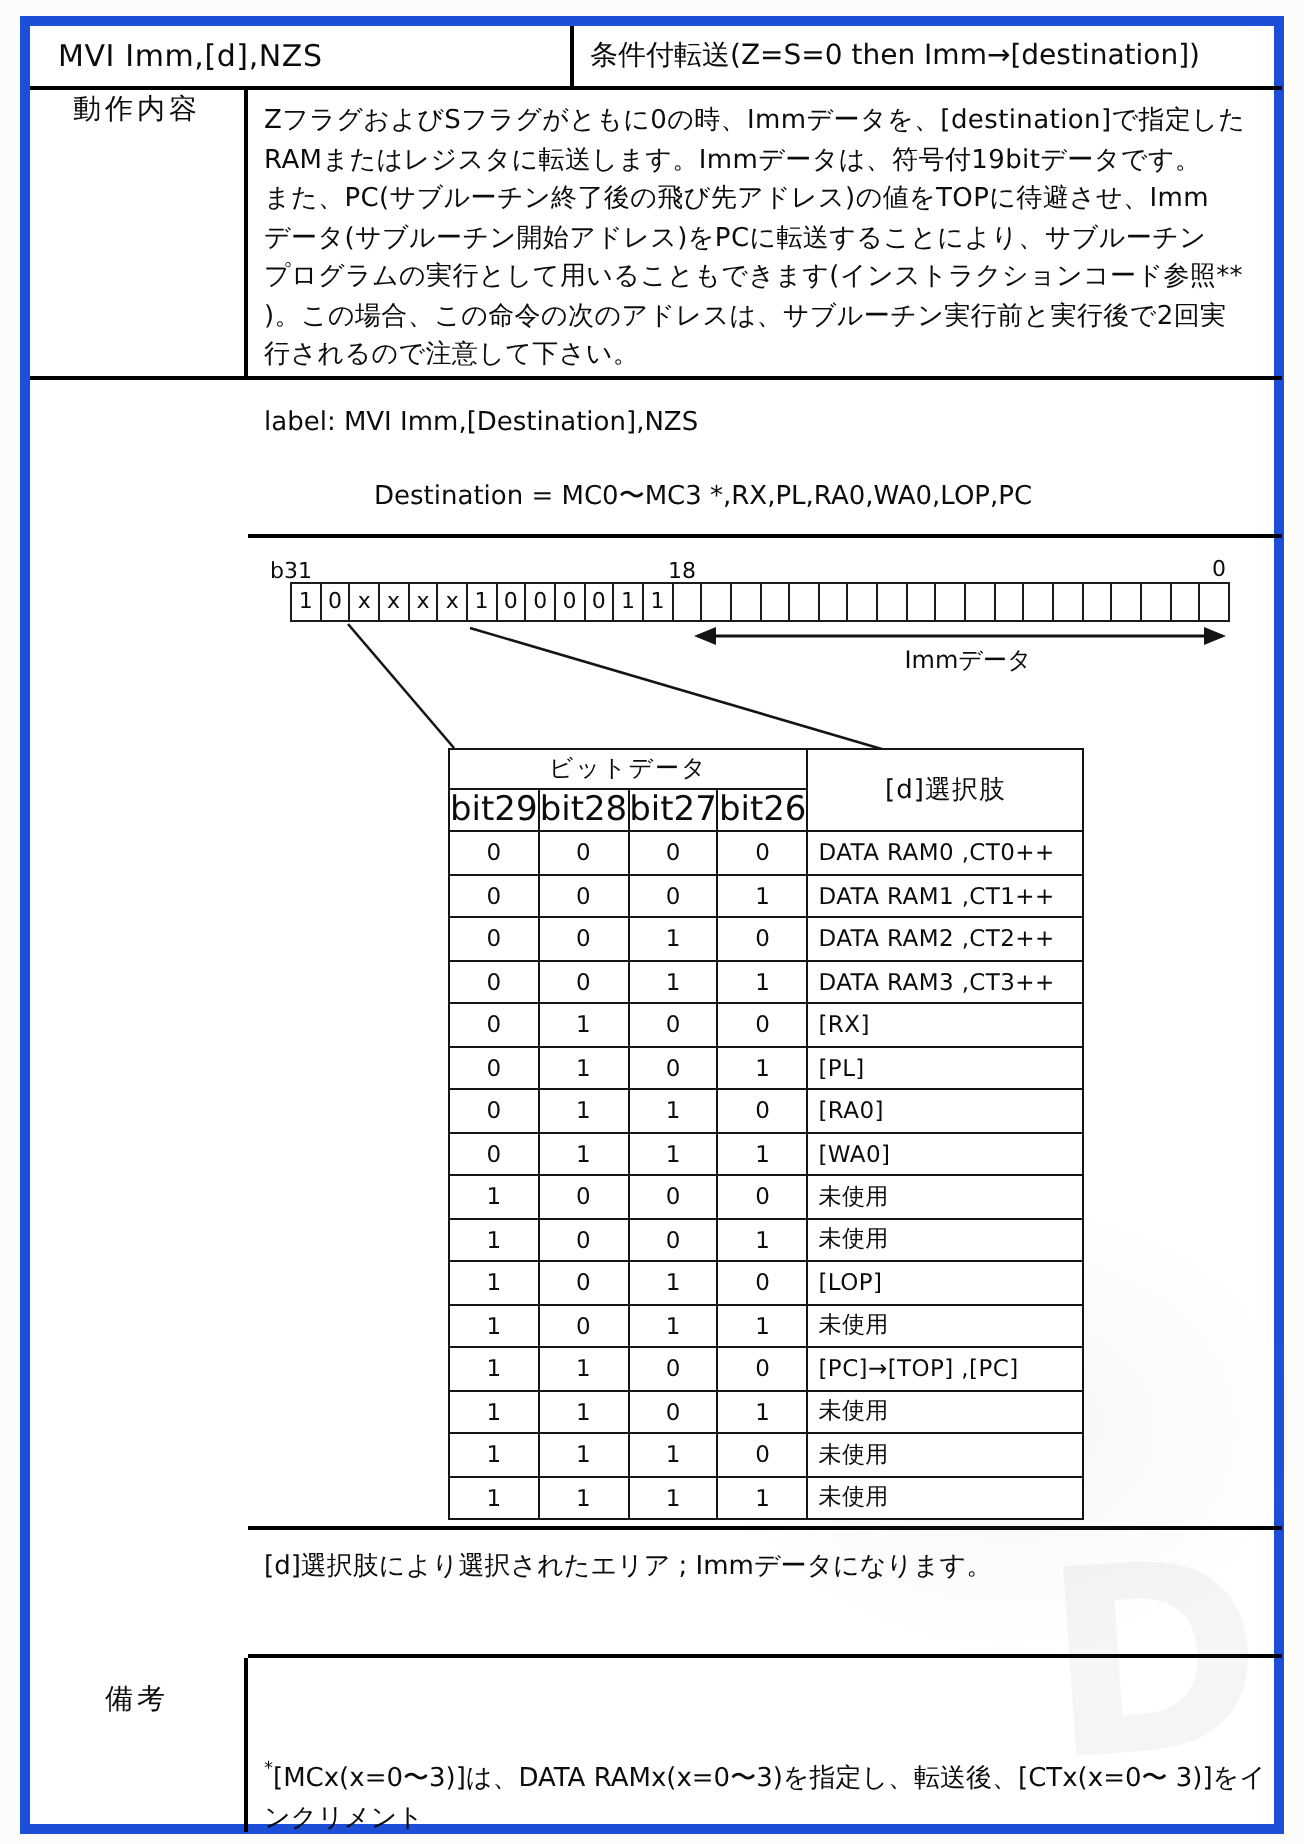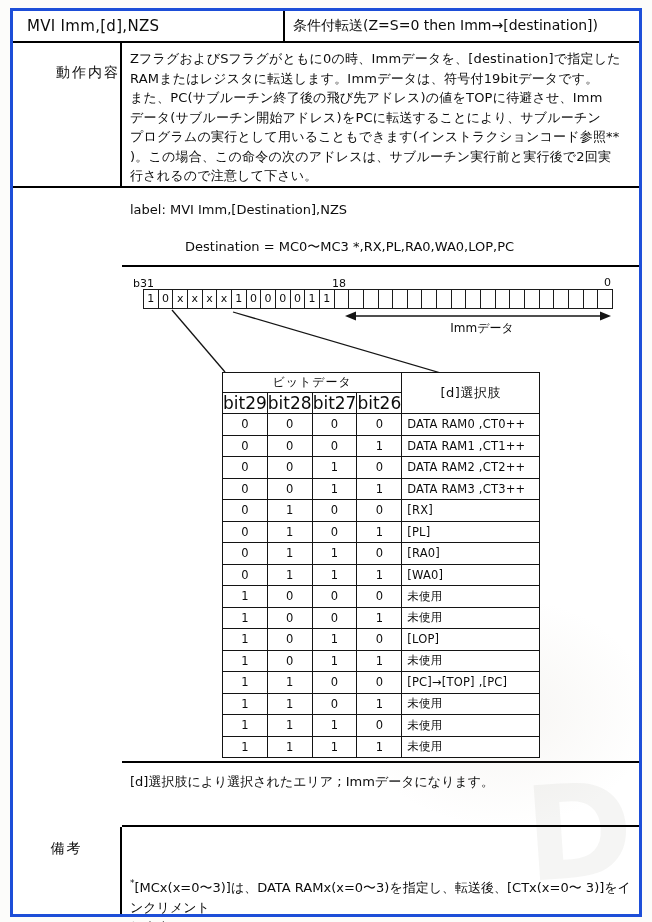--- a/index.html
+++ b/index.html
@@ -5,21 +5,21 @@
   html,body{margin:0;padding:0;}
   body{
     width:652px;height:922px;position:relative;
     background:#fcfcfa;
     font-family:"DejaVu Sans","Liberation Sans",sans-serif;
     color:#0c0c0c;
     -webkit-font-smoothing:antialiased;
   }
   .doc{
     position:absolute;left:10px;top:8px;width:632px;height:909px;
-    border:3px solid #1d4ed8;background:#fff;box-sizing:border-box;
+    border:5px solid #1d4ed8;background:#fff;box-sizing:border-box;
   }
   .cell{position:absolute;box-sizing:border-box;background:transparent;}
   .bb{border-bottom:2px solid #000;}
   .br{border-right:2px solid #000;}
   .hdr-instr{left:0;top:0;width:272px;height:32px;font-size:15px;
     display:flex;align-items:center;padding-left:14px;letter-spacing:.3px;}
   .hdr-func{left:272px;top:0;width:354px;height:32px;font-size:14px;
     display:flex;align-items:center;padding-left:8px;}
   .rowlabel{
     width:109px;text-align:center;font-size:14px;letter-spacing:2px;
@@ -73,21 +73,21 @@
     transform:rotate(-4deg);}
 </style>
 </head>
 <body>
 
 <div class="doc">
 
   <div class="cell hdr-instr bb br">MVI Imm,[d],NZS</div>
   <div class="cell hdr-func bb">条件付転送(Z=S=0 then Imm→[destination])</div>
 
-  <div class="cell rowlabel bb br" style="left:0;top:32px;height:145px;padding-top:19px;text-align:right;">動作内容</div>
+  <div class="cell rowlabel bb br" style="left:0;top:32px;height:145px;padding-top:0;">動作内容</div>
   <div class="cell rowbody bb" style="top:32px;height:145px;">
     <div class="optext">ZフラグおよびSフラグがともに0の時、Immデータを、[destination]で指定した
 RAMまたはレジスタに転送します。Immデータは、符号付19bitデータです。
 また、PC(サブルーチン終了後の飛び先アドレス)の値をTOPに待避させ、Imm
 データ(サブルーチン開始アドレス)をPCに転送することにより、サブルーチン
 プログラムの実行として用いることもできます(インストラクションコード参照**
 )。この場合、この命令の次のアドレスは、サブルーチン実行前と実行後で2回実
 行されるので注意して下さい。</div>
   </div>
 

